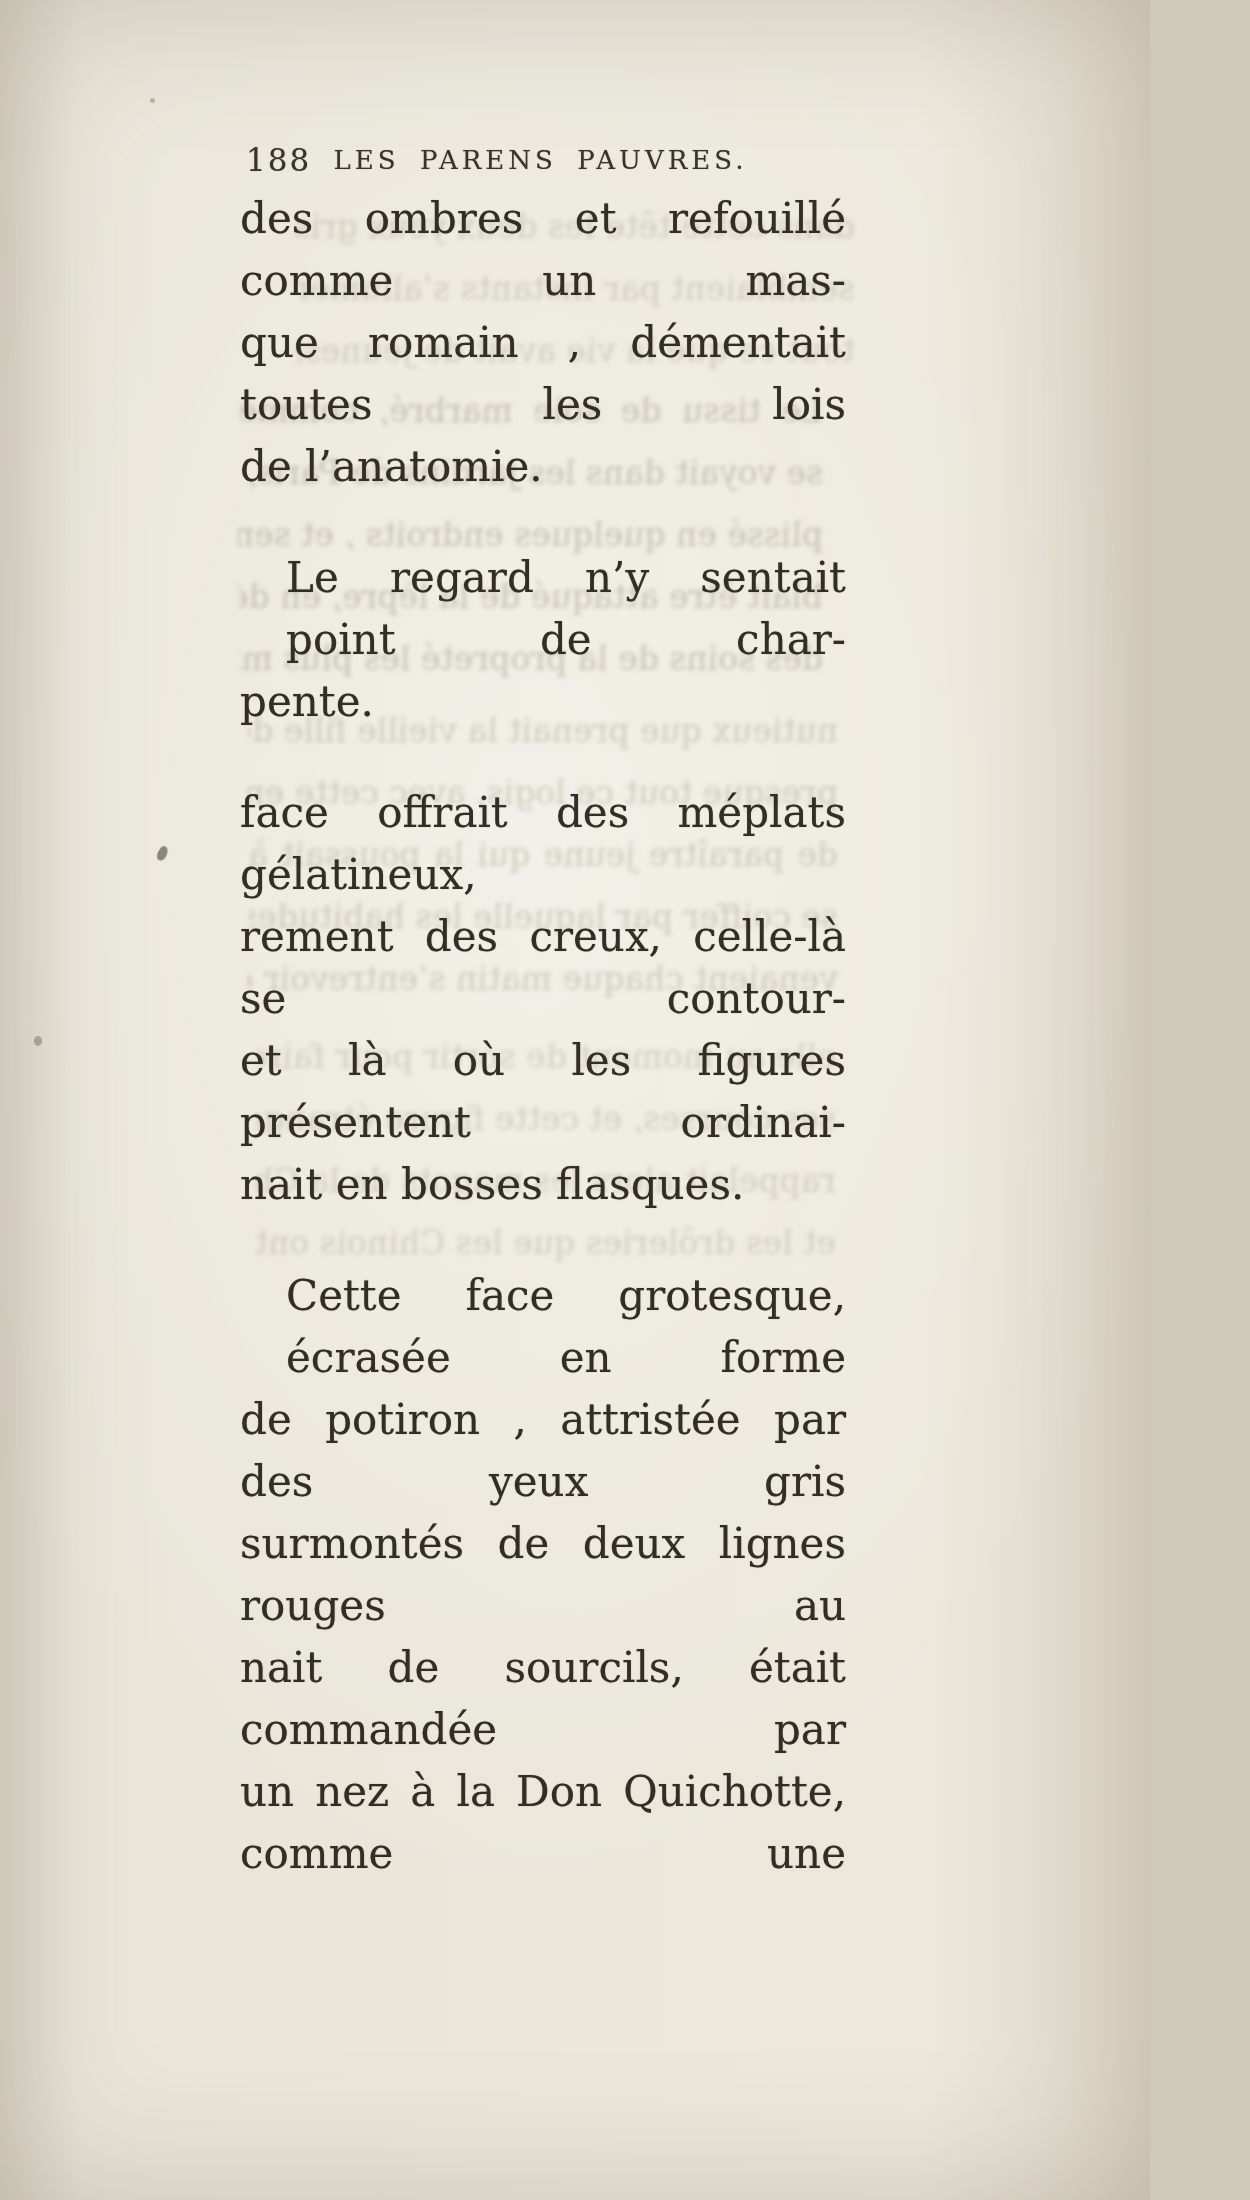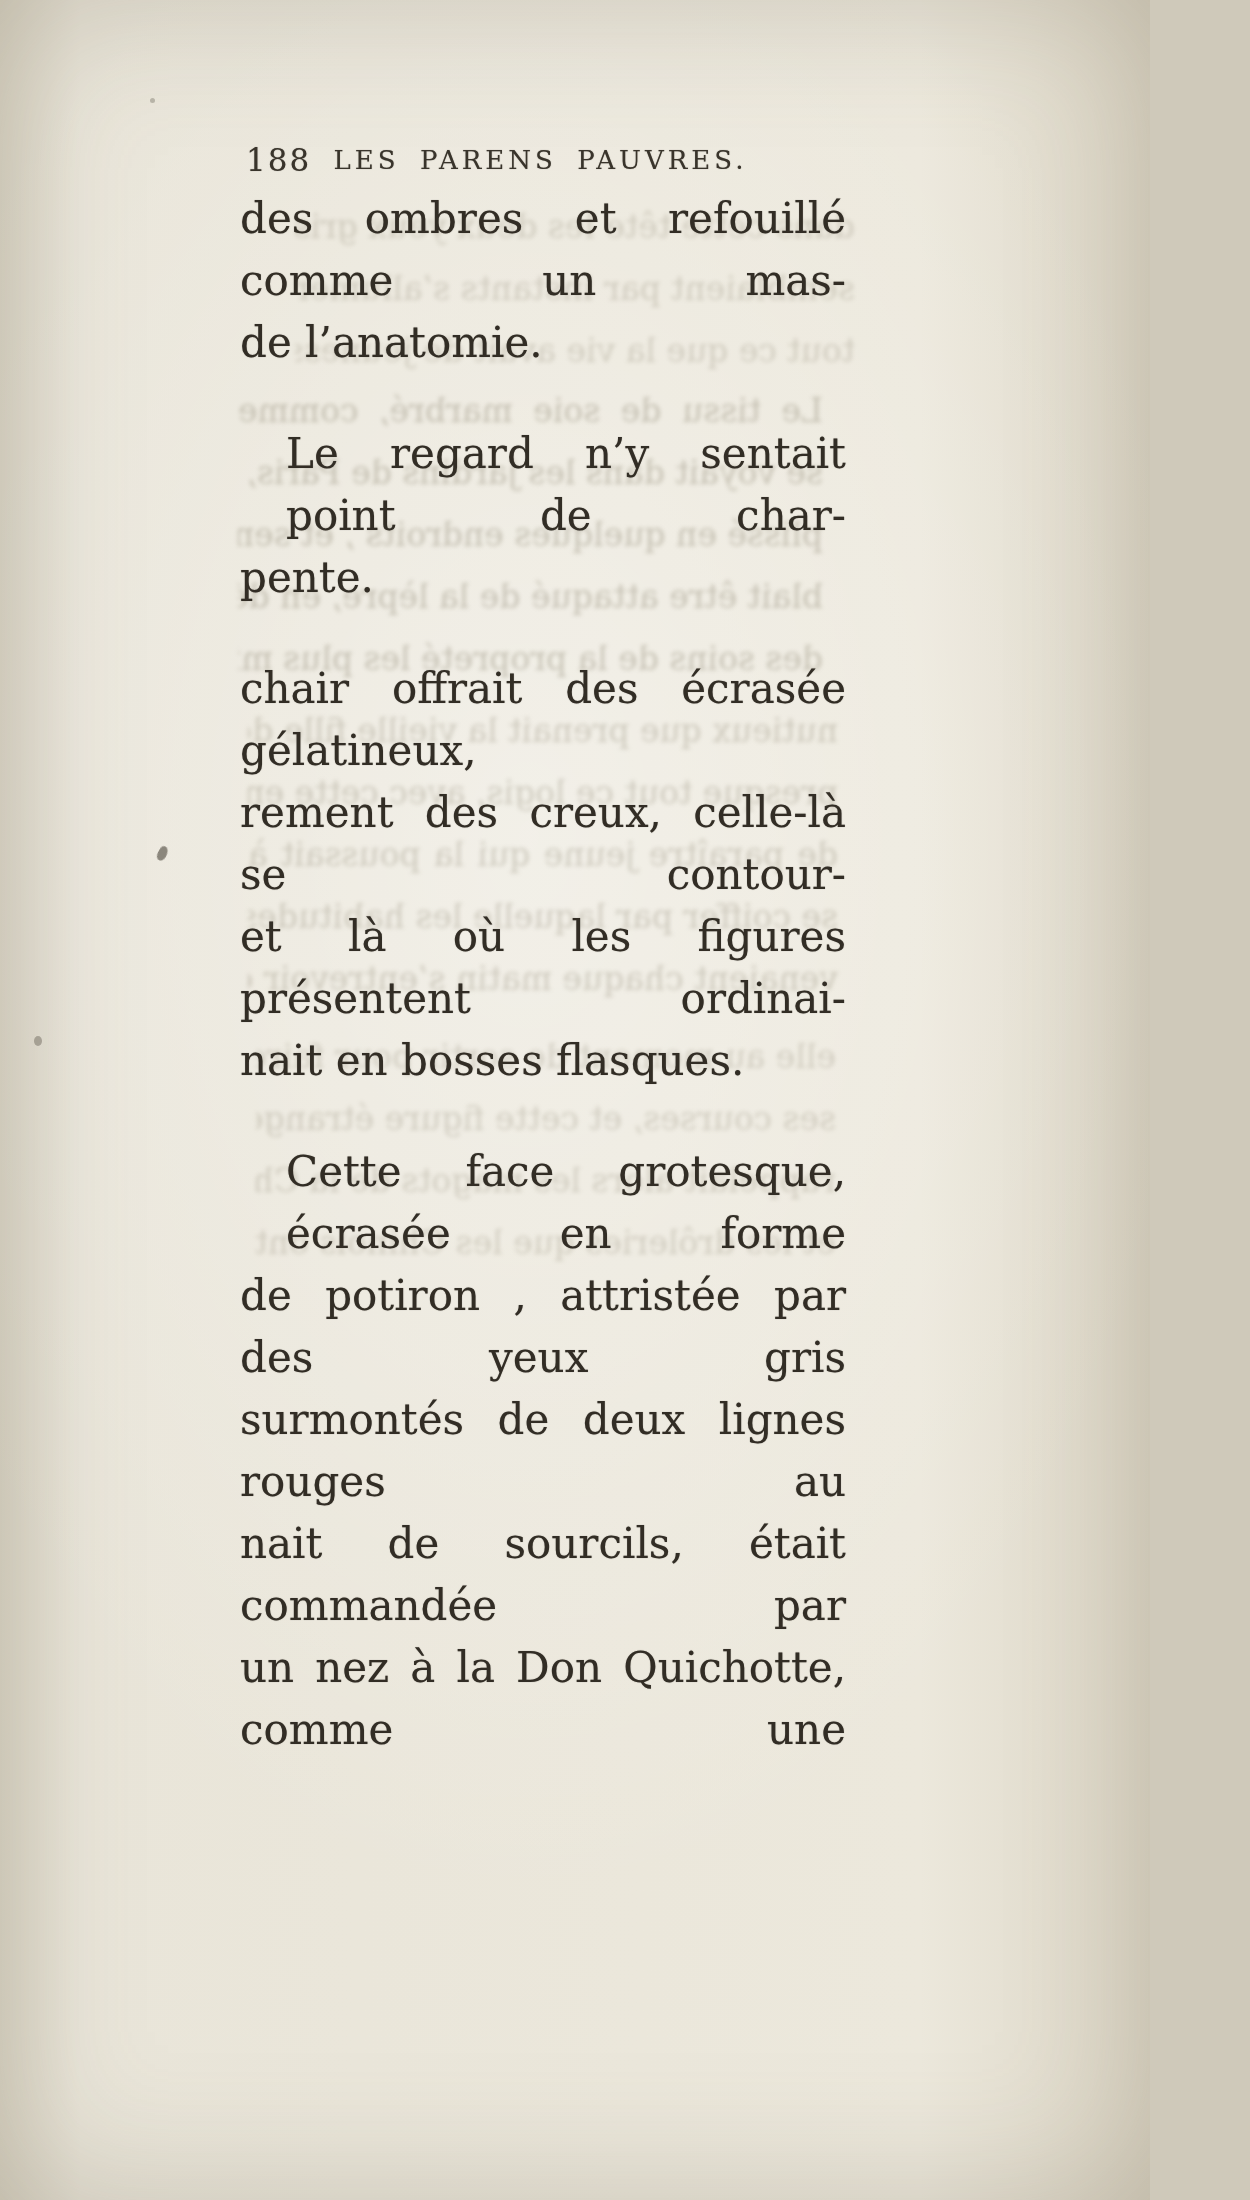--- a/index.html
+++ b/index.html
@@ -146,28 +146,29 @@
   <div class="print-layer">
 
     <div class="running-head">
       <span class="page-number">188</span>
       <span class="running-title">LES PARENS PAUVRES.</span>
     </div>
 
     <div class="text-block">
         <div class="paragraph">
           <div class="line just">des ombres et refouillé comme un mas-</div>
+          <div class="line just">que romain , démentait toutes les lois</div>
           <div class="line">de l’anatomie.</div>
         </div>
         <div class="paragraph">
           <div class="line just indent">Le regard n’y sentait point de char-</div>
           <div class="line">pente.</div>
         </div>
         <div class="paragraph">
-          <div class="line just">chair offrait des écrasée gélatineux,</div>
+          <div class="line just">face offrait des méplats gélatineux,</div>
           <div class="line just">rement des creux, celle-là se contour-</div>
           <div class="line just">et là où les figures présentent ordinai-</div>
           <div class="line">nait en bosses flasques.</div>
         </div>
         <div class="paragraph">
           <div class="line just indent">Cette face grotesque, écrasée en forme</div>
           <div class="line just">de potiron , attristée par des yeux gris</div>
           <div class="line just">surmontés de deux lignes rouges au</div>
           <div class="line just">nait de sourcils, était commandée par</div>
           <div class="line just">un nez à la Don Quichotte, comme une</div>

